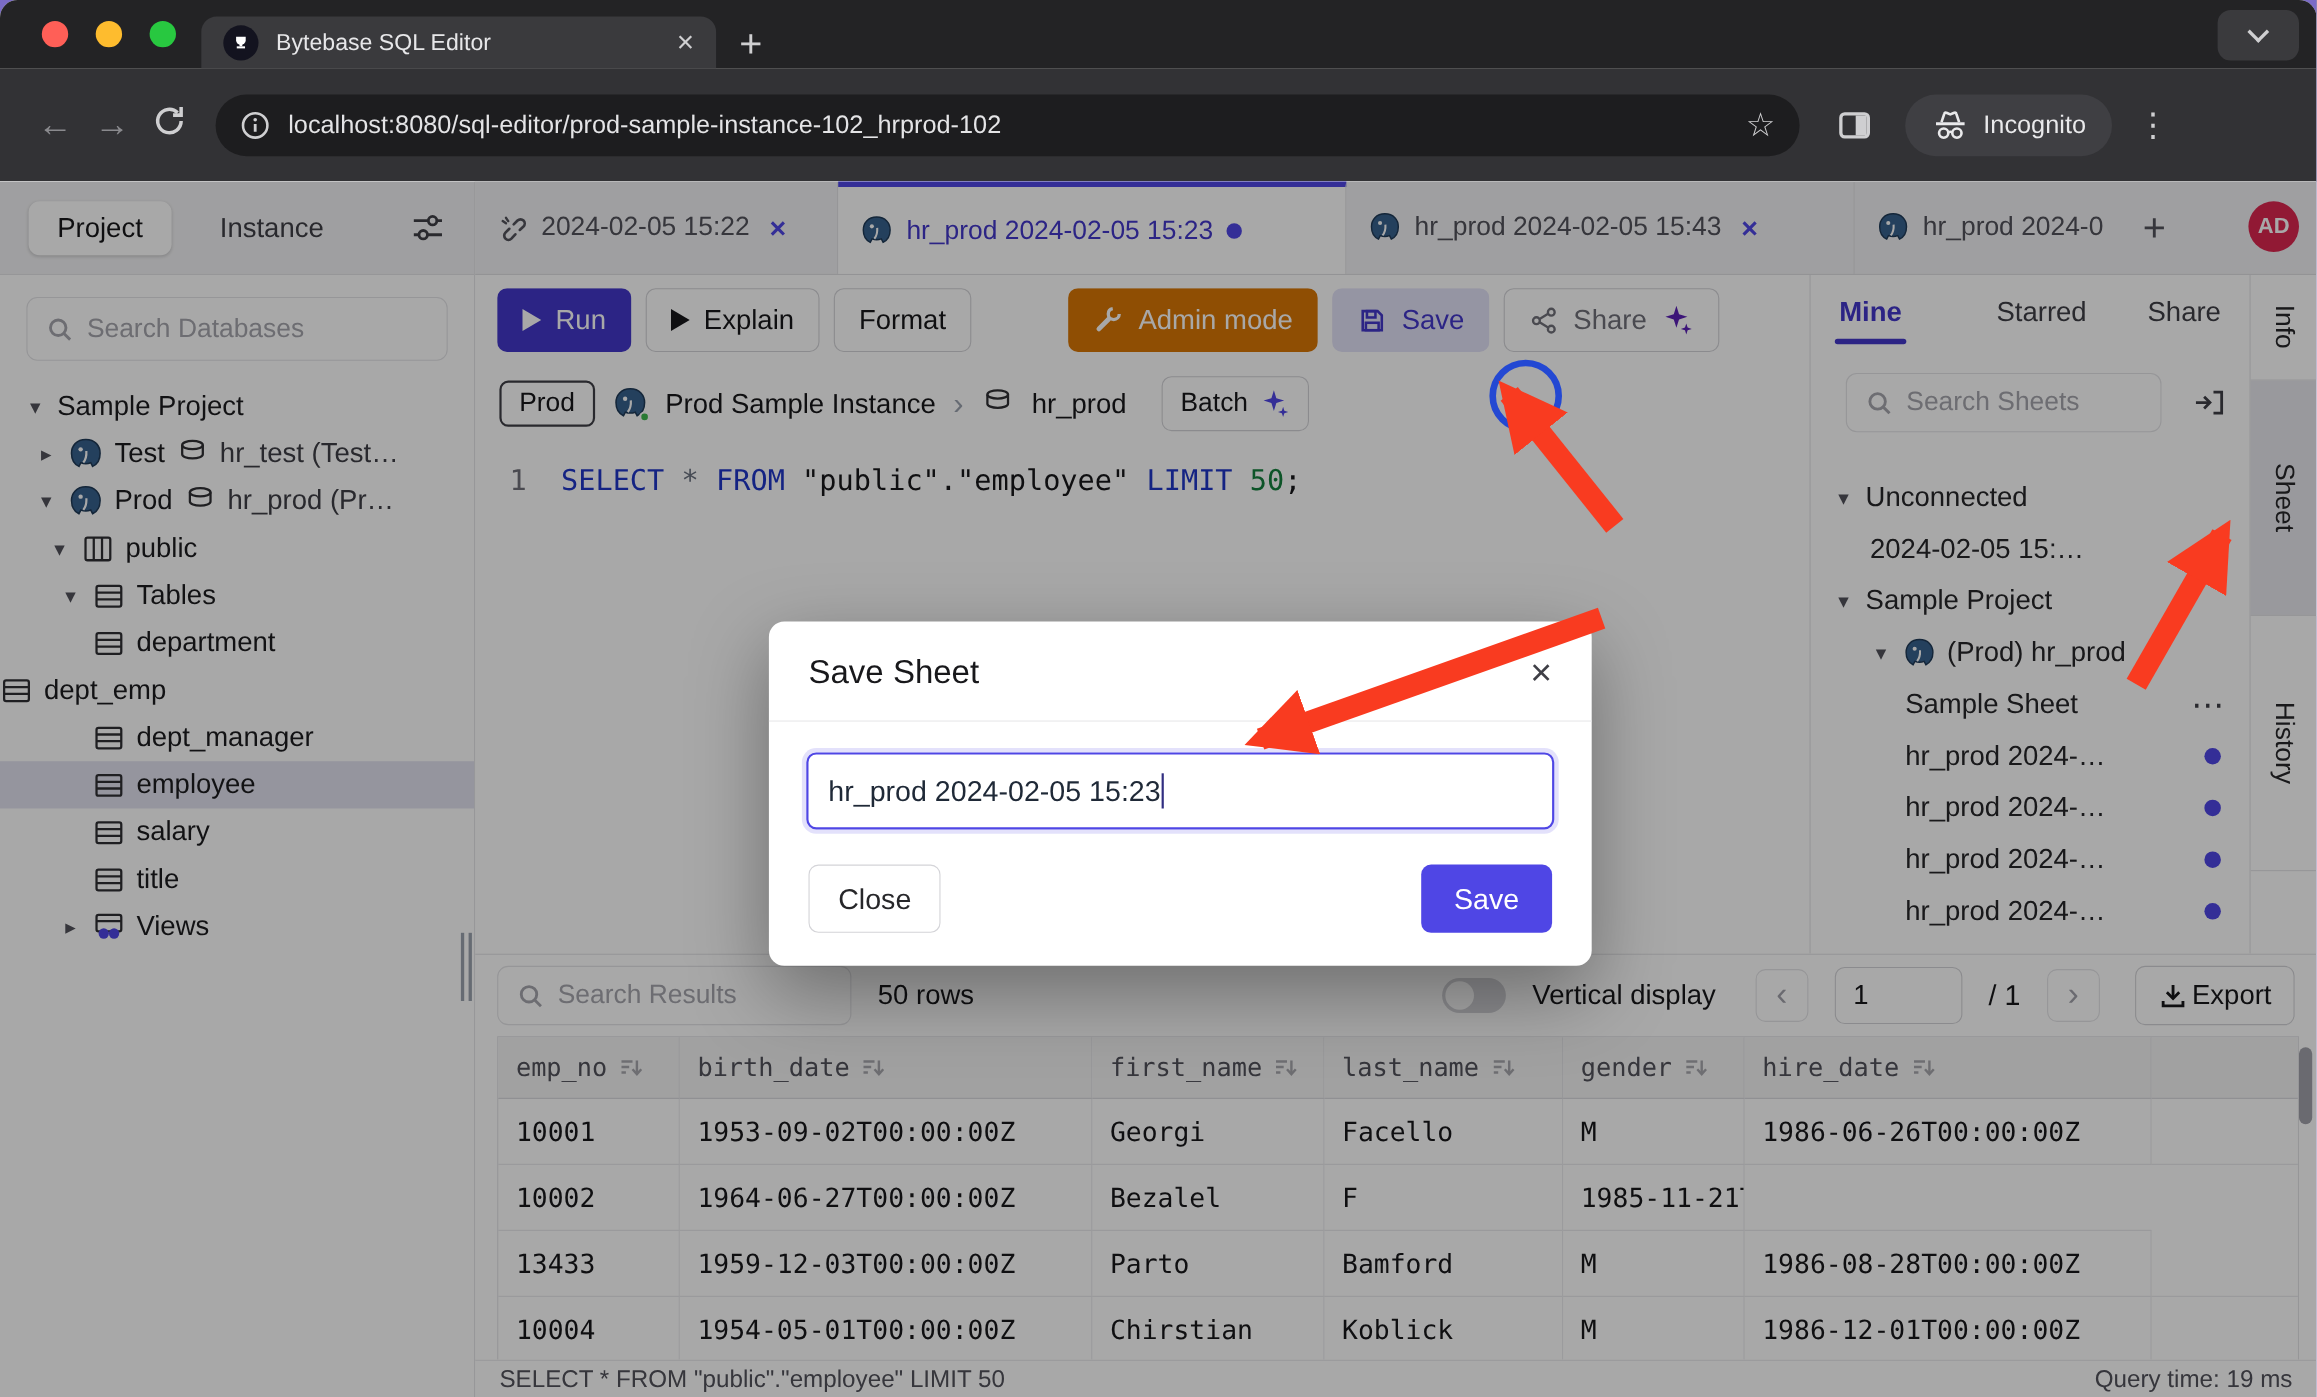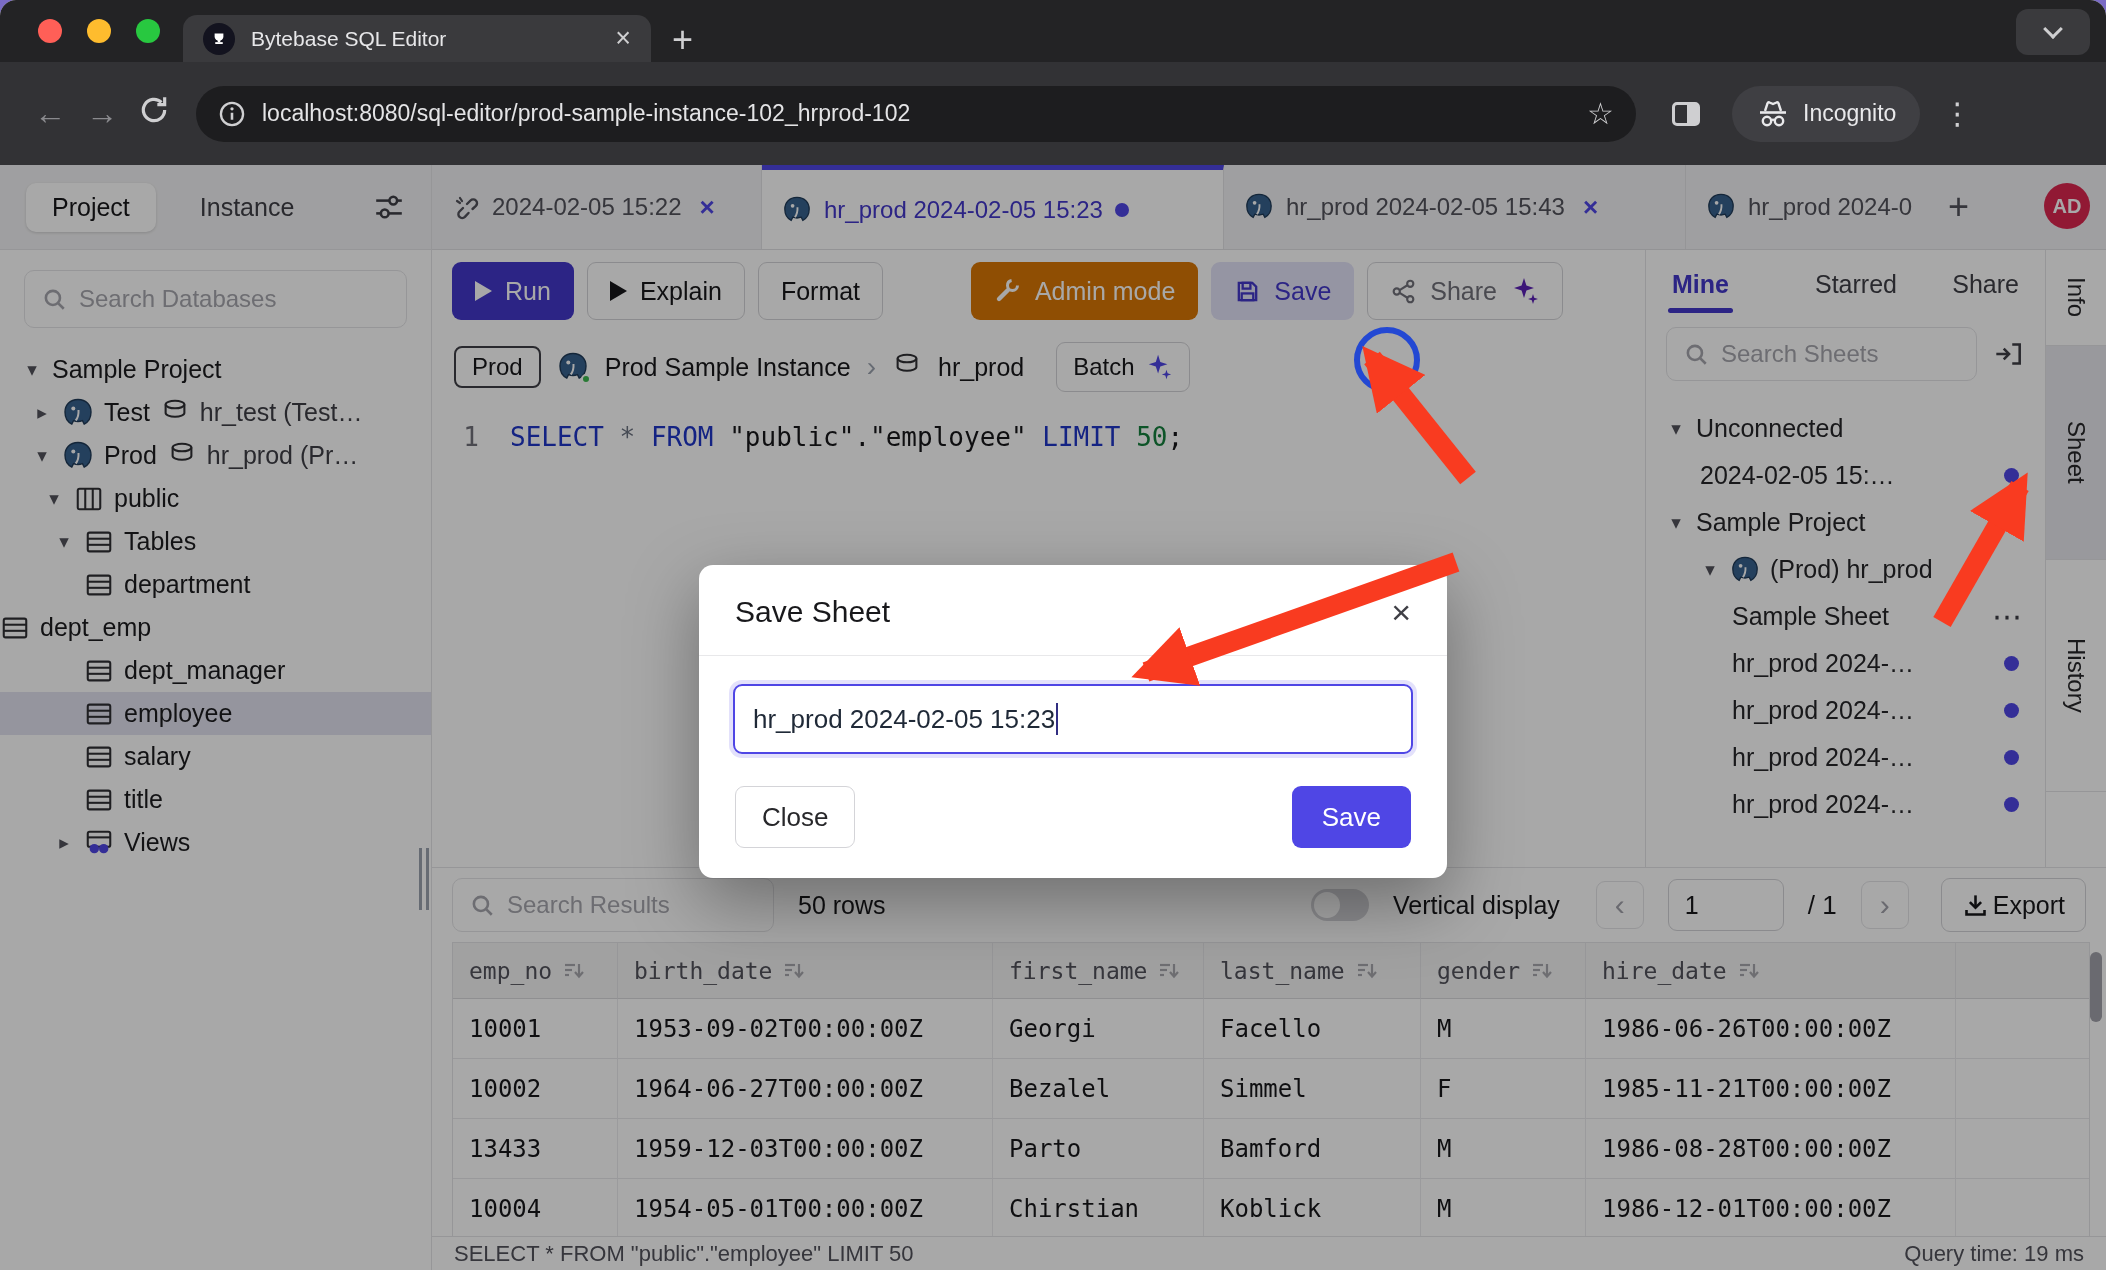--- a/index.html
+++ b/index.html
@@ -97,21 +97,21 @@
 .qt{margin-left:auto}
 
 .rpanel{width:400px;border-left:1px solid #e4e4e7;background:#fff;padding:18px 20px 0;flex:none;display:flex;flex-direction:column;overflow:hidden}
 .rtabs{display:flex;align-items:center;padding:2px 6px 16px;gap:0}
 .rtab{font-size:25px;color:#3f3f46}
 .rtab.active{color:#4338ca;font-weight:700;position:relative}
 .rtab.active::after{content:"";position:absolute;left:-4px;right:-4px;bottom:-14px;height:5px;background:#4338ca;border-radius:3px}
 .rtab.mid{margin-left:86px}
 .rtab.end{margin-left:auto}
 .rsearch{display:flex;align-items:center;gap:14px;margin-top:12px}
-.rsearch .searchbox{flex:1;height:54px;margin:0;min-width:0}
+.rsearch .searchbox{flex:1;height:54px;margin:12px;min-width:0}
 .rtree{margin-top:24px;font-size:25px;color:#27272a}
 .rrow{height:47px;display:flex;align-items:center;gap:10px;white-space:nowrap}
 .bluedot{width:15px;height:15px;border-radius:50%;background:#4f46e5;margin-left:auto;margin-right:6px;flex:none}
 .more{margin-left:auto;margin-right:2px;color:#3f3f46;font-size:30px;letter-spacing:1px}
 .ind1{padding-left:34px}.ind2{padding-left:66px}
 
 .strip{width:61px;border-left:1px solid #e4e4e7;background:#fff;flex:none;display:flex;flex-direction:column}
 .stab{display:flex;align-items:center;justify-content:center;border-bottom:1px solid #e4e4e7;font-size:24px;color:#27272a}
 .stab span{writing-mode:vertical-rl}
 .stab.info{height:96px}
@@ -608,21 +608,20 @@
             <div class="td">Georgi</div>
             <div class="td">Facello</div>
             <div class="td">M</div>
             <div class="td">1986-06-26T00:00:00Z</div>
             <div class="td" style="border-right:none"></div>
           </div>
           <div class="tr">
             <div class="td">10002</div>
             <div class="td">1964-06-27T00:00:00Z</div>
             <div class="td">Bezalel</div>
-            <div class="td">Simmel</div>
             <div class="td">F</div>
             <div class="td">1985-11-21T00:00:00Z</div>
             <div class="td" style="border-right:none"></div>
           </div>
           <div class="tr">
             <div class="td">13433</div>
             <div class="td">1959-12-03T00:00:00Z</div>
             <div class="td">Parto</div>
             <div class="td">Bamford</div>
             <div class="td">M</div>

